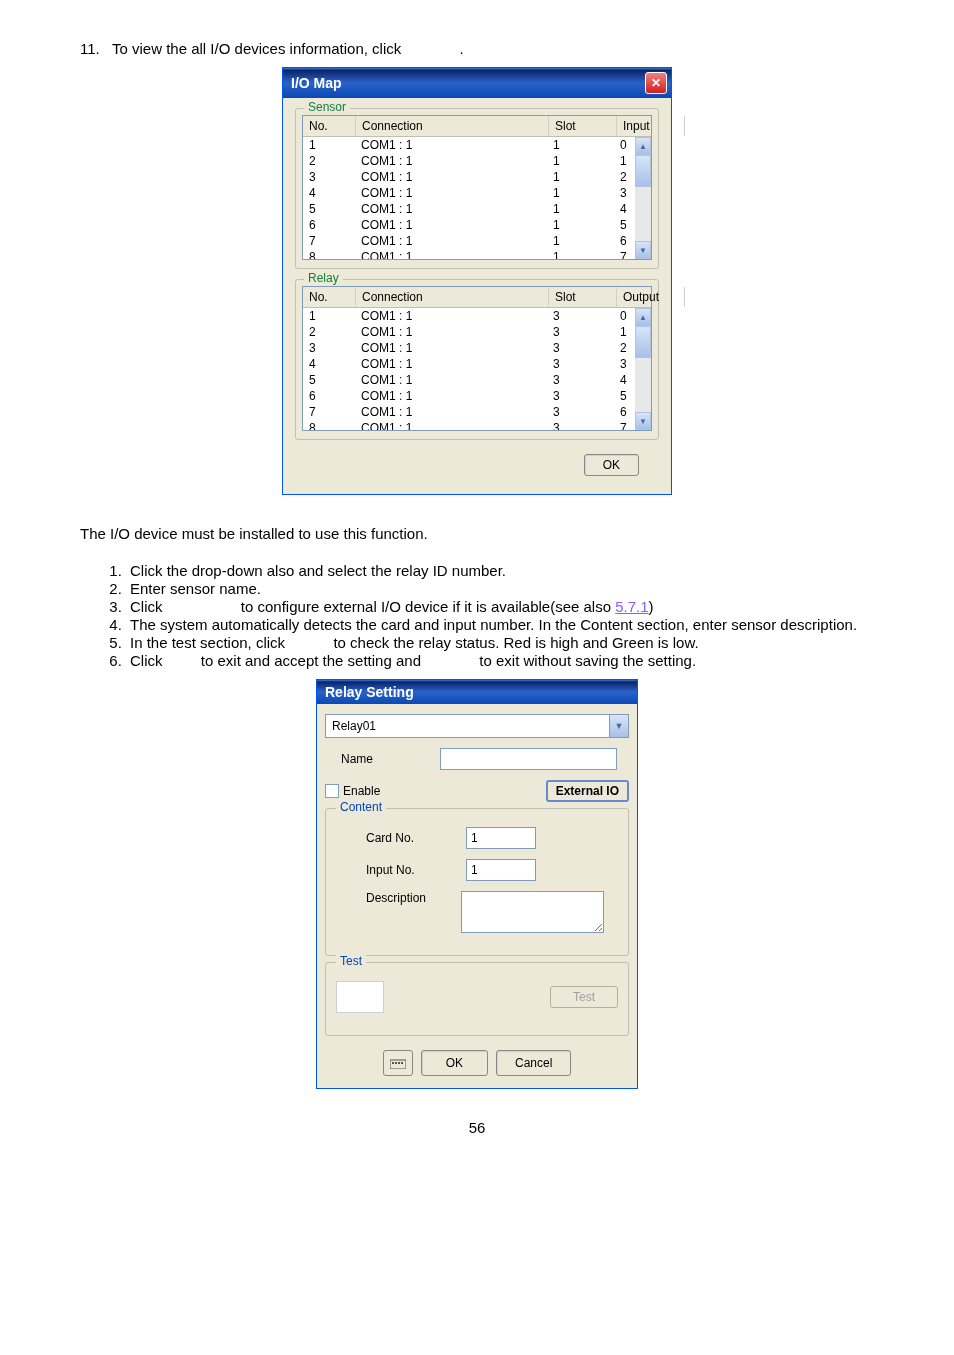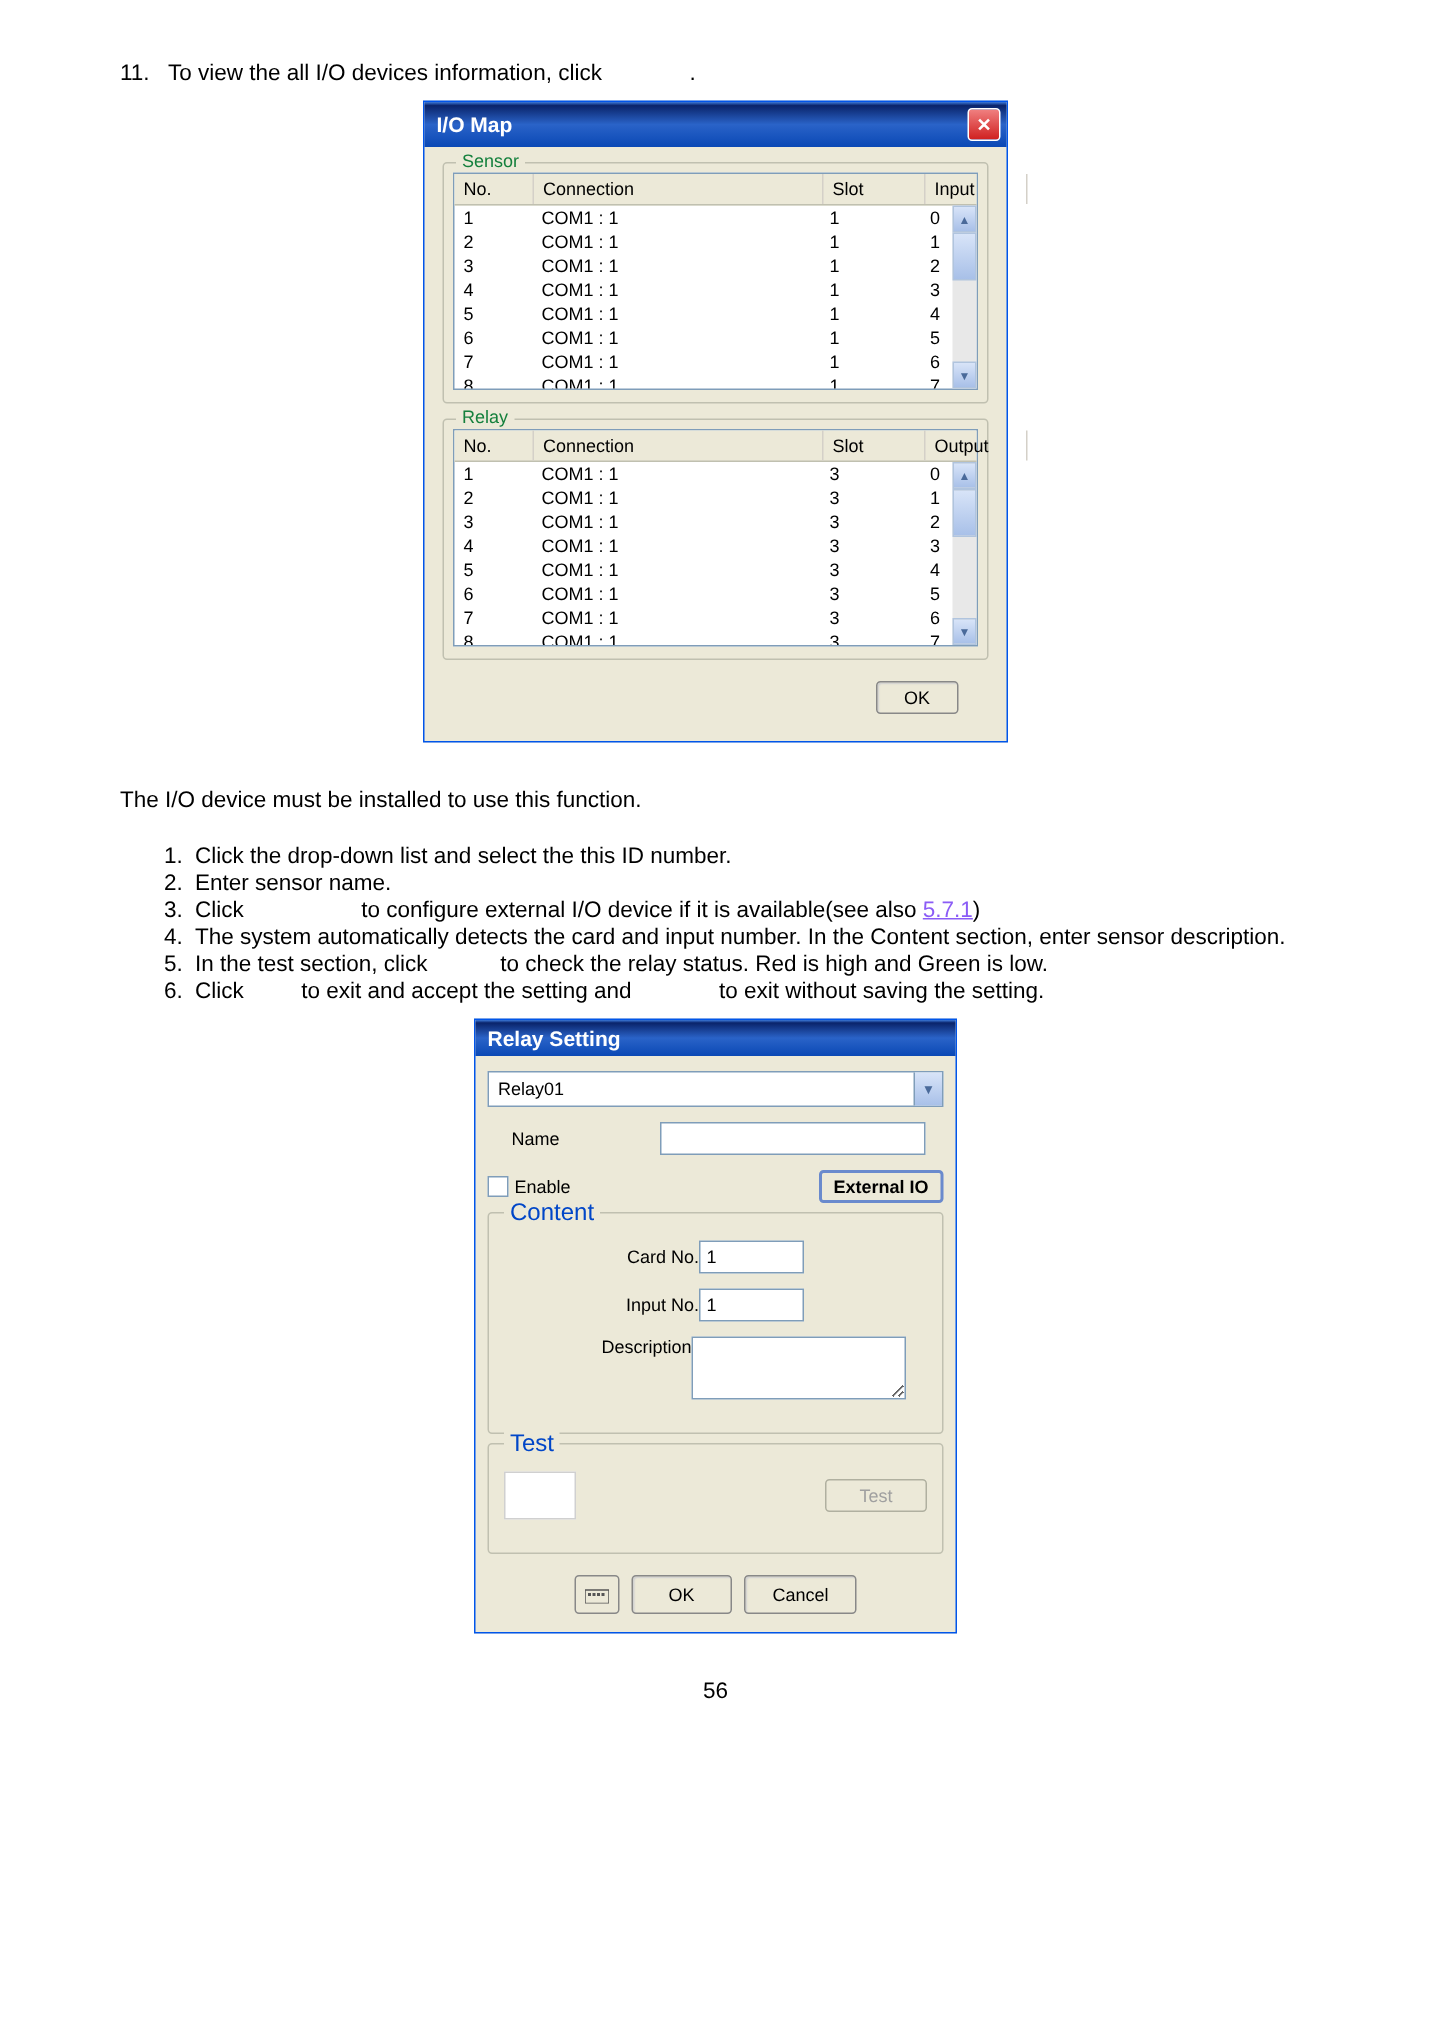--- a/index.html
+++ b/index.html
@@ -164,21 +164,20 @@
     margin: 10px 20px;
   }
   .form-label {
     width: 100px;
     font-size: 12px;
     color: #000;
     padding-left: 4px;
   }
   .form-label.inner {
     padding-left: 16px;
-    text-align: right;
   }
   .form-input {
     border: 1px solid #7f9db9;
     background: #fff;
     height: 20px;
     font-size: 12px;
     padding: 0 4px;
   }
   .dropdown {
     border: 1px solid #7f9db9;
@@ -229,21 +228,21 @@
     margin: 6px 8px;
     padding: 8px 4px 12px 4px;
     position: relative;
   }
   .inner-title {
     position: absolute;
     top: -9px;
     left: 10px;
     background: #ece9d8;
     padding: 0 4px;
-    font-size: 16px;
+    font-size: 12px;
     color: #0046c8;
   }
   .test-row {
     display: flex;
     align-items: center;
     gap: 20px;
     padding: 10px 6px;
   }
   .swatch {
     width: 46px;
@@ -440,21 +439,21 @@
         <div class="ok-region">
           <button class="xp-button">OK</button>
         </div>
       </div>
     </div>
   </div>
 
   <div class="body-text">The I/O device must be installed to use this function.</div>
 
   <ol>
-    <li>Click the drop-down list and select the this ID number.</li>
+    <li>Click the drop-down also and select the relay ID number.</li>
     <li>Enter sensor name.</li>
     <li>
       <span>Click</span>
       <span style="display:inline-block;width:70px"></span>
       <span>to configure external I/O device if it is available(see also </span><a class="link">5.7.1</a><span>)</span>
     </li>
     <li>The system automatically detects the card and input number. In the Content section, enter sensor description.</li>
     <li>
       <span>In the test section, click</span>
       <span style="display:inline-block;width:40px"></span>

